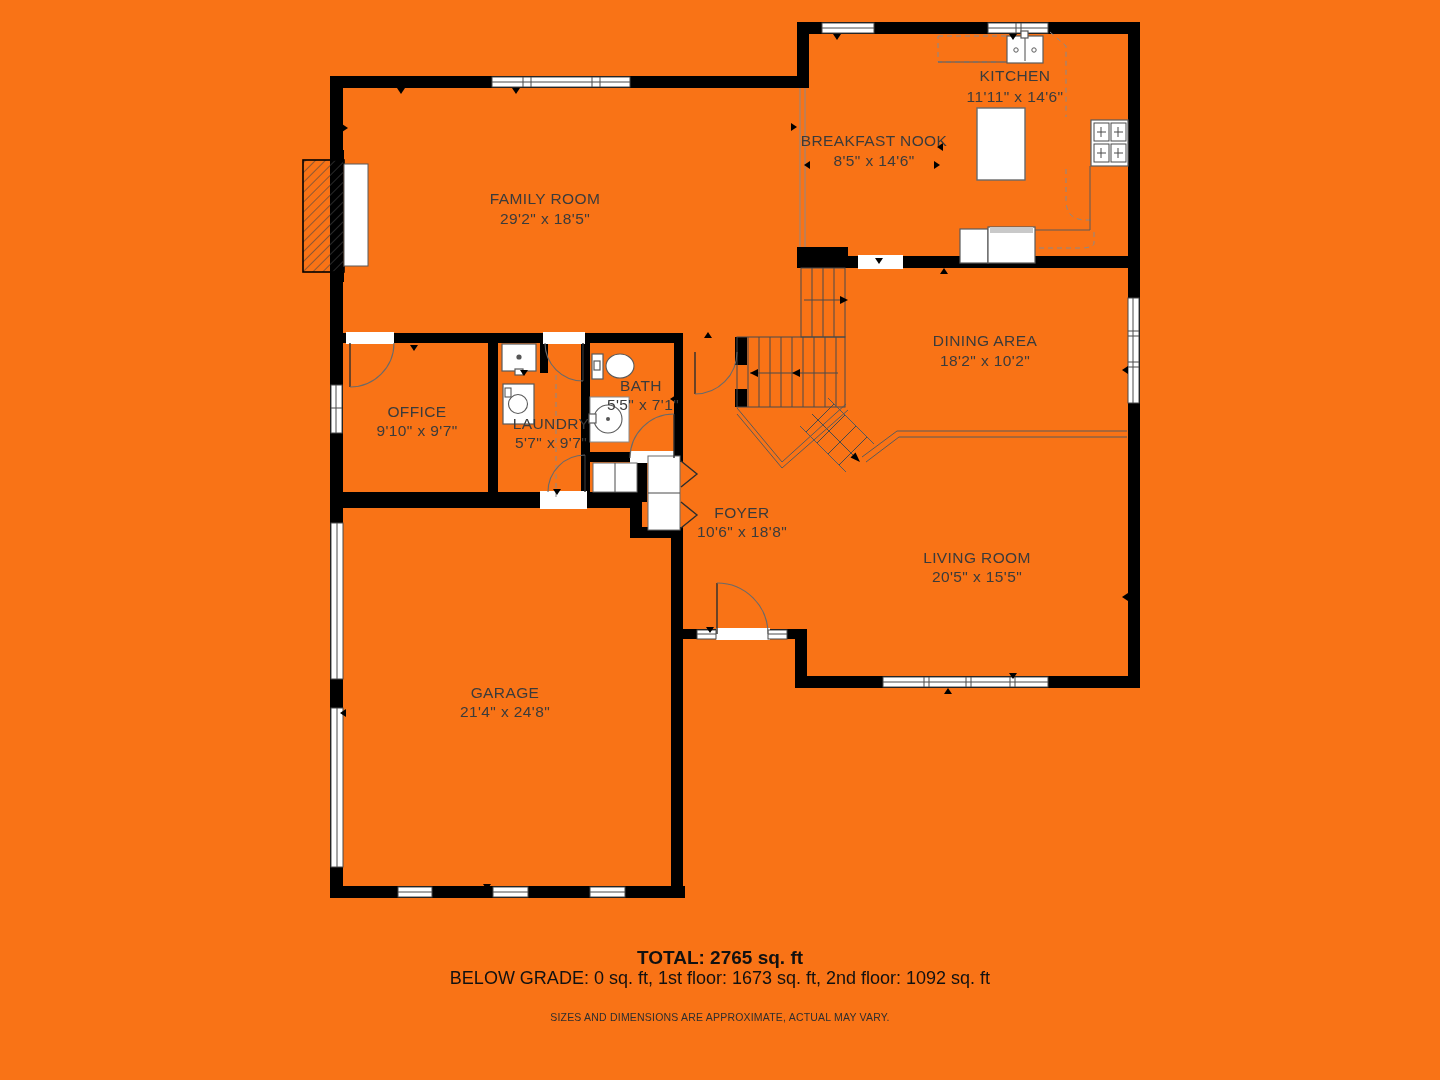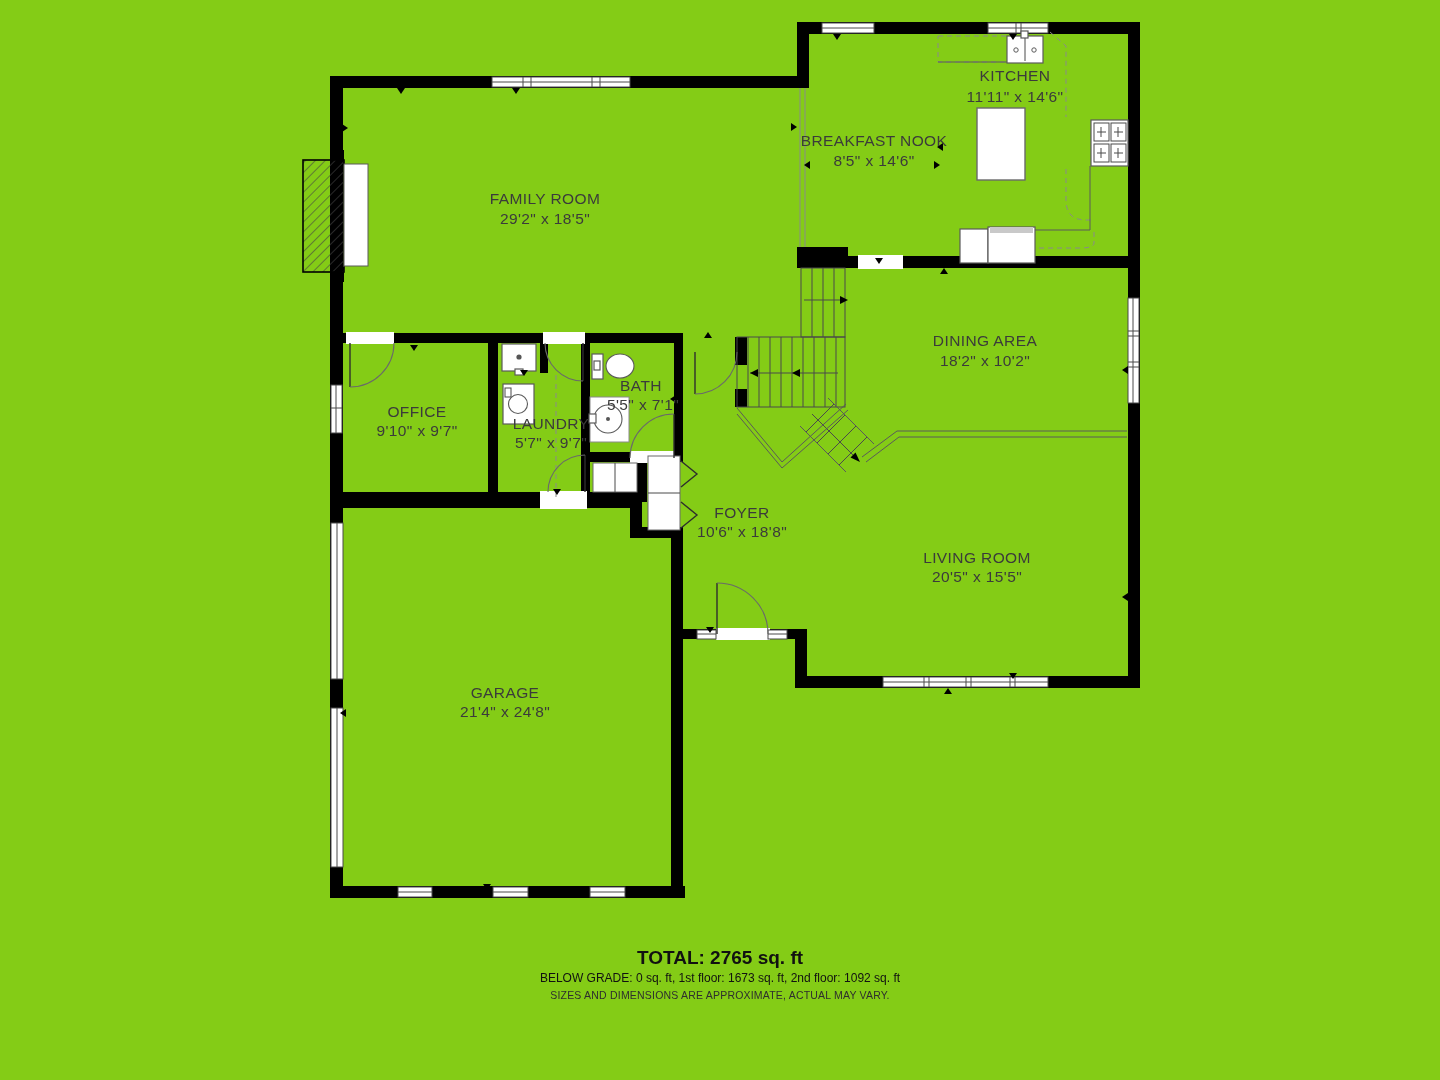--- a/index.html
+++ b/index.html
@@ -1,24 +1,24 @@
 <!DOCTYPE html>
 <html><head>
 <meta charset="utf-8">
 <style>
   html,body{margin:0;padding:0;background:#ffffff;}
-  .canvas{position:relative;width:1440px;height:1080px;background:#84cc16;overflow:hidden;
+  .canvas{position:relative;width:1440px;height:1080px;background:#f97316;overflow:hidden;
           font-family:"Liberation Sans",sans-serif;}
   svg{position:absolute;left:0;top:0;}
   .room-name,.room-dims{font-family:"Liberation Sans",sans-serif;font-size:15.5px;fill:#3b3b3b;
           letter-spacing:.4px;text-anchor:middle;}
   .summary{position:absolute;left:0;top:948px;width:1440px;text-align:center;color:#111;}
   .summary .s-total{font-size:19px;font-weight:700;line-height:20px;}
-  .summary .s-line{font-size:12px;line-height:20.5px;}
-  .summary .s-disclaimer{font-size:10.5px;color:#2e2e2e;margin-top:0;letter-spacing:.2px;}
+  .summary .s-line{font-size:18px;line-height:20.5px;}
+  .summary .s-disclaimer{font-size:10.5px;color:#2e2e2e;margin-top:22px;letter-spacing:.2px;}
   .wall{fill:#000;}
   .win{fill:#fff;stroke:#4a4a4a;stroke-width:1;}
   .thin{stroke:#4a4a4a;stroke-width:1;fill:none;}
   .lite{stroke:#8a8a8a;stroke-width:1;fill:none;}
   .arc{stroke:#6a6a6a;stroke-width:1.1;fill:none;}
   .leaf{stroke:#2e2e2e;stroke-width:1.4;fill:none;}
   .fix{fill:#fff;stroke:#5a5a5a;stroke-width:1.2;}
   .dash{stroke:#8a8a8a;stroke-width:1;fill:none;stroke-dasharray:5 4;}
   .tread{stroke:#4a4a4a;stroke-width:1;fill:none;}
   .rail{stroke:#5a5a5a;stroke-width:1;fill:none;}

